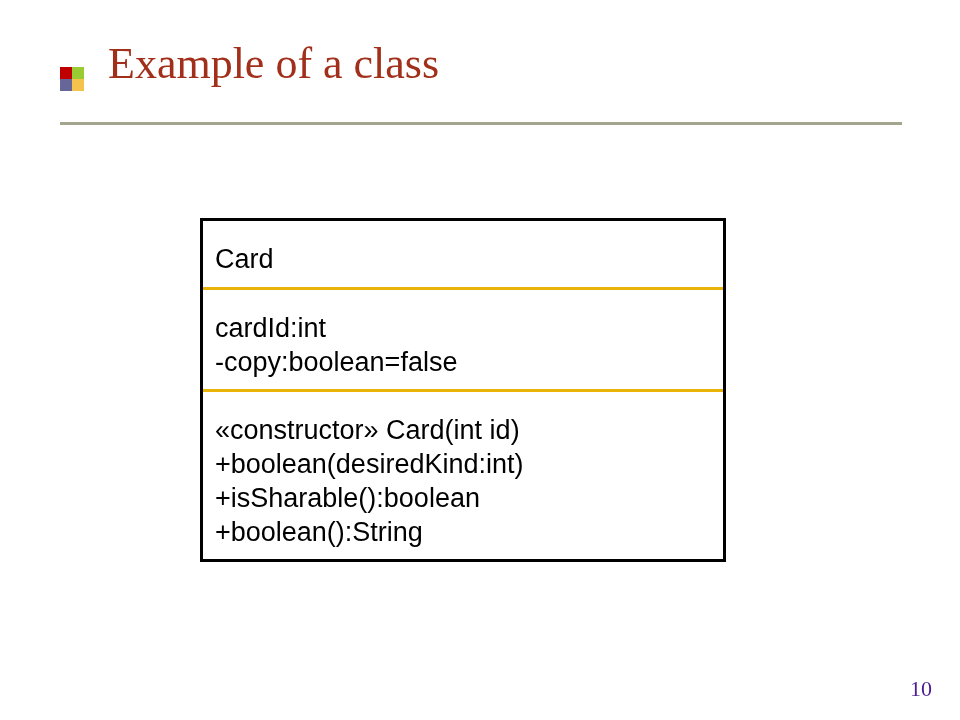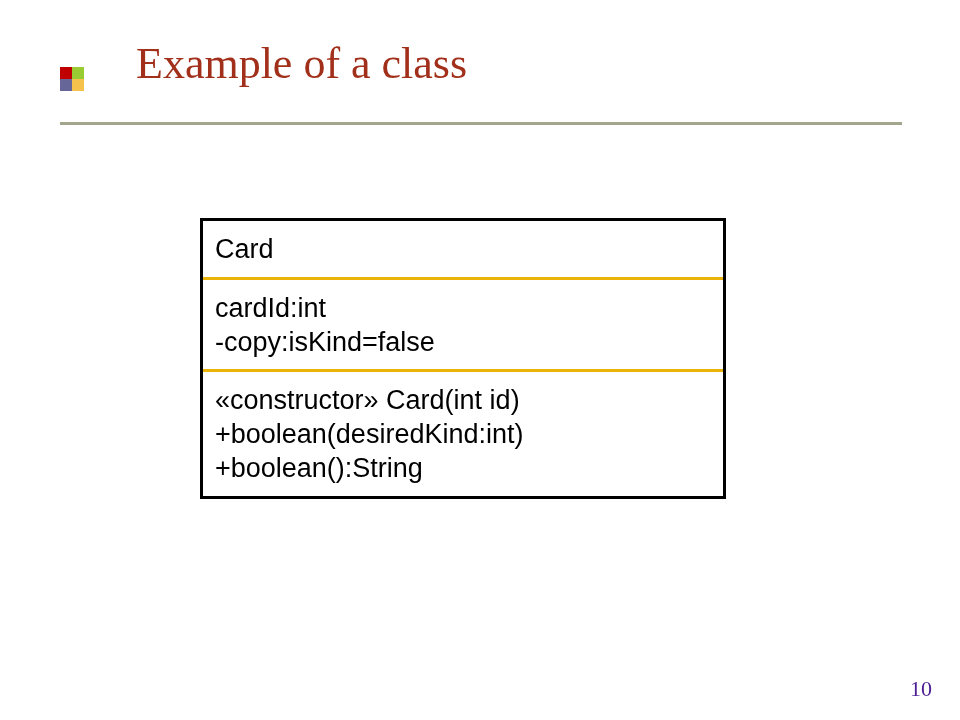--- a/index.html
+++ b/index.html
@@ -27,42 +27,41 @@
   .bullet-icon .tr { top: 0; left: 12px; background: #99cc33; }
   .bullet-icon .bl { top: 12px; left: 0; background: #666699; }
   .bullet-icon .br { top: 12px; left: 12px; background: #f5c24c; }
   .title {
     position: absolute;
     top: 38px;
     left: 108px;
     font-family: Georgia, "Times New Roman", serif;
     font-size: 44px;
     color: #a12f1a;
-    margin-left: 28px;
   }
   .rule {
     position: absolute;
     top: 122px;
     left: 60px;
     width: 842px;
     height: 0;
     border-top: 3px solid #a3a68c;
   }
   .classbox {
     position: absolute;
     top: 218px;
     left: 200px;
     width: 520px;
     border: 3px solid #000;
     font-size: 27px;
     line-height: 1.25;
     color: #000;
   }
   .compartment {
-    padding: 12px 12px 10px 12px;
+    padding: 22px 12px 10px 12px;
   }
   .compartment + .compartment {
     border-top: 3px solid #eab308;
   }
   .pagenum {
     position: absolute;
     bottom: 18px;
     right: 28px;
     font-family: Georgia, "Times New Roman", serif;
     font-size: 22px;
@@ -81,22 +80,23 @@
 
 <div class="title">Example of a class</div>
 <div class="rule"></div>
 
 <div class="classbox">
   <div class="compartment">
     <div>Card</div>
   </div>
   <div class="compartment">
     <div>cardId:int</div>
-    <div>-copy:isKind=false</div>
+    <div>-copy:boolean=false</div>
   </div>
   <div class="compartment">
     <div>«constructor» Card(int id)</div>
     <div>+boolean(desiredKind:int)</div>
+    <div>+isSharable():boolean</div>
     <div>+boolean():String</div>
   </div>
 </div>
 
 <div class="pagenum">10</div>
 
 </body></html>

